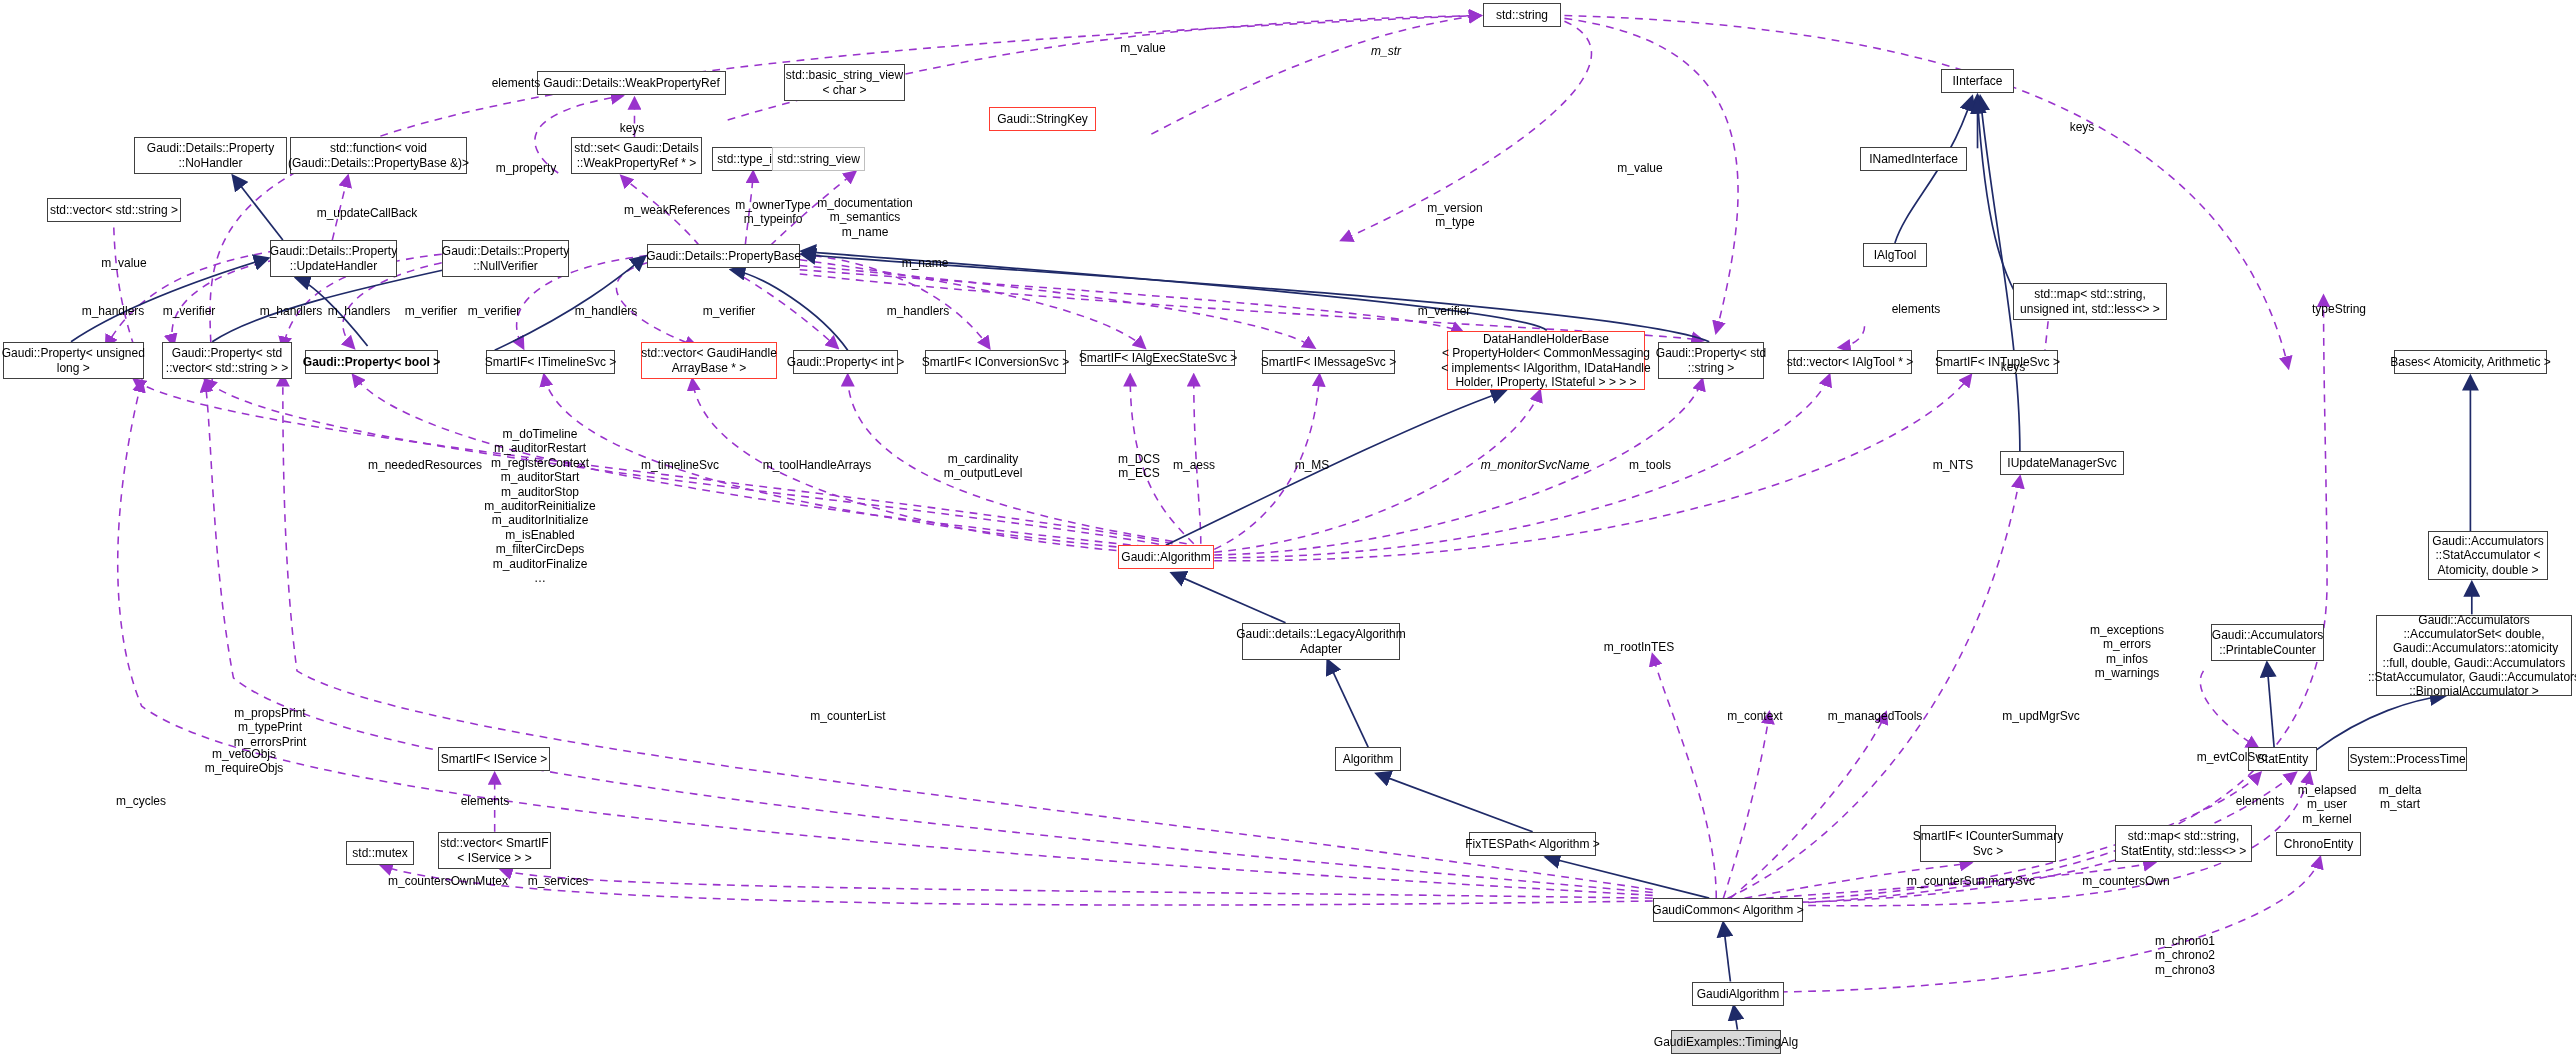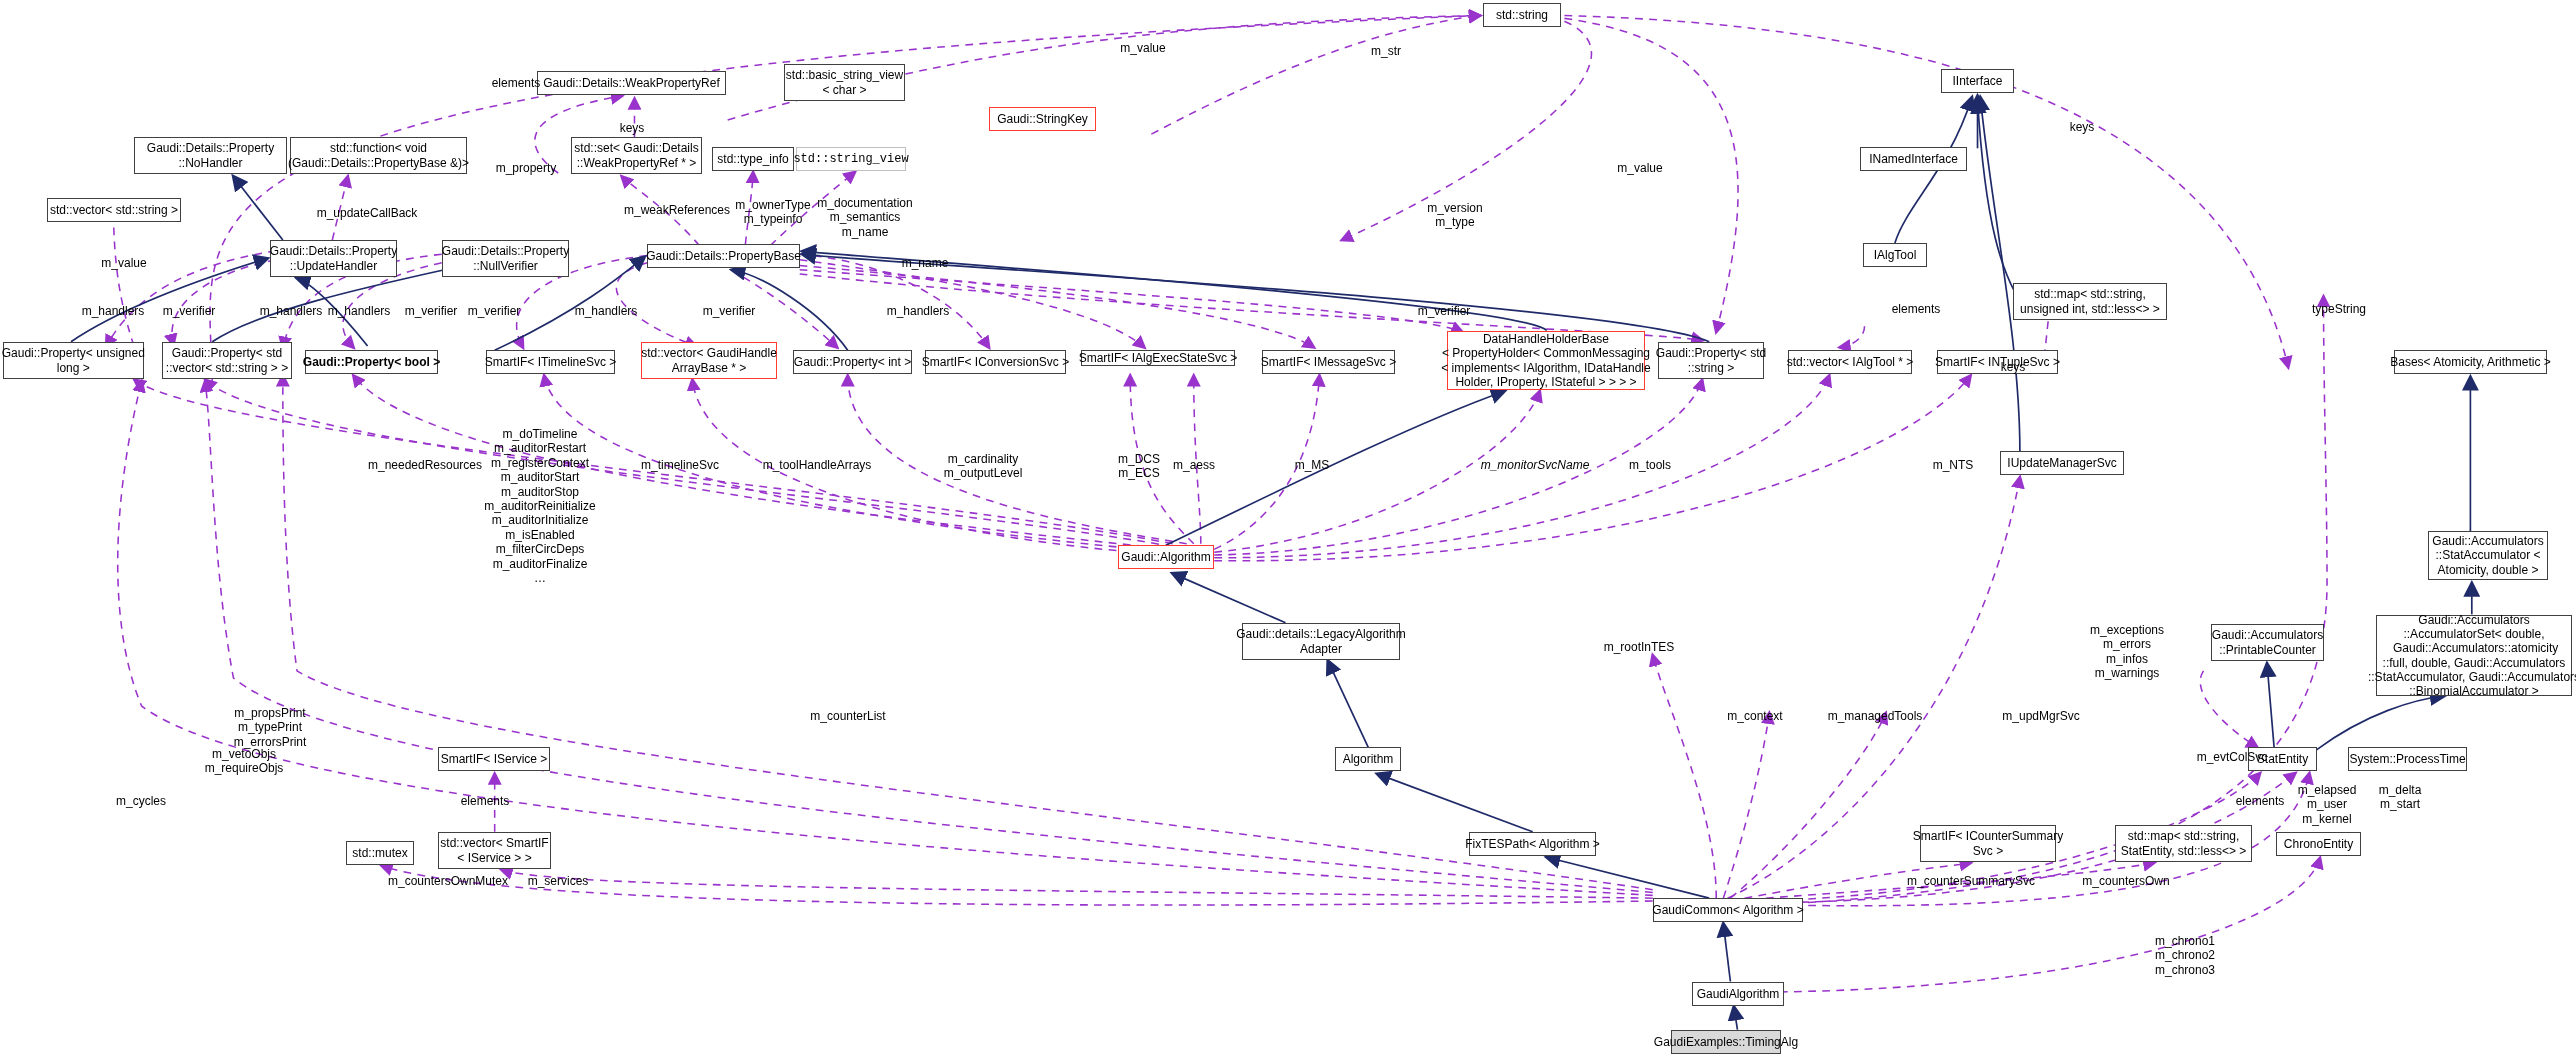--- a/index.html
+++ b/index.html
@@ -122,40 +122,40 @@
 &lt; char &gt;</div>
       <div class="node red" style="left: 989px; top: 107px; width: 107px; height: 24px;">Gaudi::StringKey</div>
       <div class="node" style="left: 1941px; top: 69px; width: 73px; height: 24px;">IInterface</div>
       <div class="node" style="left: 134px; top: 137px; width: 153px; height: 37px;">Gaudi::Details::Property
 ::NoHandler</div>
       <div class="node" style="left: 290px; top: 137px; width: 177px; height: 37px;">std::function&lt; void
 (Gaudi::Details::PropertyBase &amp;)&gt;</div>
       <div class="node" style="left: 571px; top: 137px; width: 131px; height: 37px;">std::set&lt; Gaudi::Details
 ::WeakPropertyRef * &gt;</div>
       <div class="node" style="left: 712px; top: 147px; width: 82px; height: 24px;">std::type_info</div>
-      <div class="node lite" style="left: 796px; top: 147px; width: 110px; height: 24px; font-family: Liberation Mono, monospace;">std::string_view</div>
+      <div class="node lite" style="left: 772px; top: 147px; width: 93px; height: 24px;">std::string_view</div>
       <div class="node" style="left: 1860px; top: 147px; width: 107px; height: 24px;">INamedInterface</div>
       <div class="node" style="left: 47px; top: 198px; width: 134px; height: 24px;">std::vector&lt; std::string &gt;</div>
       <div class="node" style="left: 270px; top: 240px; width: 127px; height: 37px;">Gaudi::Details::Property
 ::UpdateHandler</div>
       <div class="node" style="left: 442px; top: 240px; width: 127px; height: 37px;">Gaudi::Details::Property
 ::NullVerifier</div>
       <div class="node" style="left: 647px; top: 244px; width: 153px; height: 24px;">Gaudi::Details::PropertyBase</div>
       <div class="node" style="left: 1863px; top: 243px; width: 64px; height: 24px;">IAlgTool</div>
       <div class="node" style="left: 2013px; top: 283px; width: 154px; height: 37px;">std::map&lt; std::string,
 unsigned int, std::less&lt;&gt; &gt;</div>
       <div class="node" style="left: 2.8px; top: 342px; width: 141px; height: 37px;">Gaudi::Property&lt; unsigned
 long &gt;</div>
       <div class="node" style="left: 162px; top: 342px; width: 130px; height: 37px;">Gaudi::Property&lt; std
 ::vector&lt; std::string &gt; &gt;</div>
       <div class="node" style="left: 305px; top: 350px; width: 133px; height: 24px; font-weight: bold;">Gaudi::Property&lt; bool &gt;</div>
       <div class="node" style="left: 486px; top: 350px; width: 129px; height: 24px;">SmartIF&lt; ITimelineSvc &gt;</div>
       <div class="node red" style="left: 641px; top: 342px; width: 136px; height: 37px;">std::vector&lt; GaudiHandle
 ArrayBase * &gt;</div>
-      <div class="node" style="left: 793px; top: 350px; width: 119px; height: 24px;">Gaudi::Property&lt; int &gt;</div>
+      <div class="node" style="left: 793px; top: 350px; width: 105px; height: 24px;">Gaudi::Property&lt; int &gt;</div>
       <div class="node" style="left: 925px; top: 350px; width: 141px; height: 24px;">SmartIF&lt; IConversionSvc &gt;</div>
       <div class="node" style="left: 1081px; top: 350px; width: 154px; height: 16px;">SmartIF&lt; IAlgExecStateSvc &gt;</div>
       <div class="node" style="left: 1262px; top: 350px; width: 133px; height: 24px;">SmartIF&lt; IMessageSvc &gt;</div>
       <div class="node red" style="left: 1447px; top: 331px; width: 198px; height: 59px;">DataHandleHolderBase
 &lt; PropertyHolder&lt; CommonMessaging
 &lt; implements&lt; IAlgorithm, IDataHandle
 Holder, IProperty, IStateful &gt; &gt; &gt; &gt;</div>
       <div class="node" style="left: 1658px; top: 342px; width: 106px; height: 37px;">Gaudi::Property&lt; std
 ::string &gt;</div>
       <div class="node" style="left: 1788px; top: 350px; width: 124px; height: 24px; text-align: right;">std::vector&lt; IAlgTool * &gt;</div>
@@ -189,21 +189,21 @@
       <div class="node" style="left: 2115px; top: 825px; width: 137px; height: 37px;">std::map&lt; std::string,
 StatEntity, std::less&lt;&gt; &gt;</div>
       <div class="node" style="left: 2276px; top: 832px; width: 85px; height: 24px;">ChronoEntity</div>
       <div class="node" style="left: 1653px; top: 898px; width: 150px; height: 24px;">GaudiCommon&lt; Algorithm &gt;</div>
       <div class="node" style="left: 1692px; top: 982px; width: 92px; height: 24px;">GaudiAlgorithm</div>
       <div class="node" style="left: 1671px; top: 1030px; width: 110px; height: 24px; background: rgb(217, 217, 217);">GaudiExamples::TimingAlg</div>
     </div>
   <div id="labels">
       <div class="lbl" style="left: 516px; top: 76px;">elements</div>
       <div class="lbl" style="left: 1143px; top: 41px;">m_value</div>
-      <div class="lbl" style="left: 1386px; top: 44px;">m_str</div>
+      <div class="lbl" style="left: 1386px; top: 44px; font-style: italic;">m_str</div>
       <div class="lbl" style="left: 2082px; top: 120px;">keys</div>
       <div class="lbl" style="left: 632px; top: 121px;">keys</div>
       <div class="lbl" style="left: 526px; top: 161px;">m_property</div>
       <div class="lbl" style="left: 1640px; top: 161px;">m_value</div>
       <div class="lbl" style="left: 367px; top: 206px;">m_updateCallBack</div>
       <div class="lbl" style="left: 677px; top: 203px;">m_weakReferences</div>
       <div class="lbl" style="left: 773px; top: 198px;">m_ownerType
 m_typeinfo</div>
       <div class="lbl" style="left: 865px; top: 196px;">m_documentation
 m_semantics

